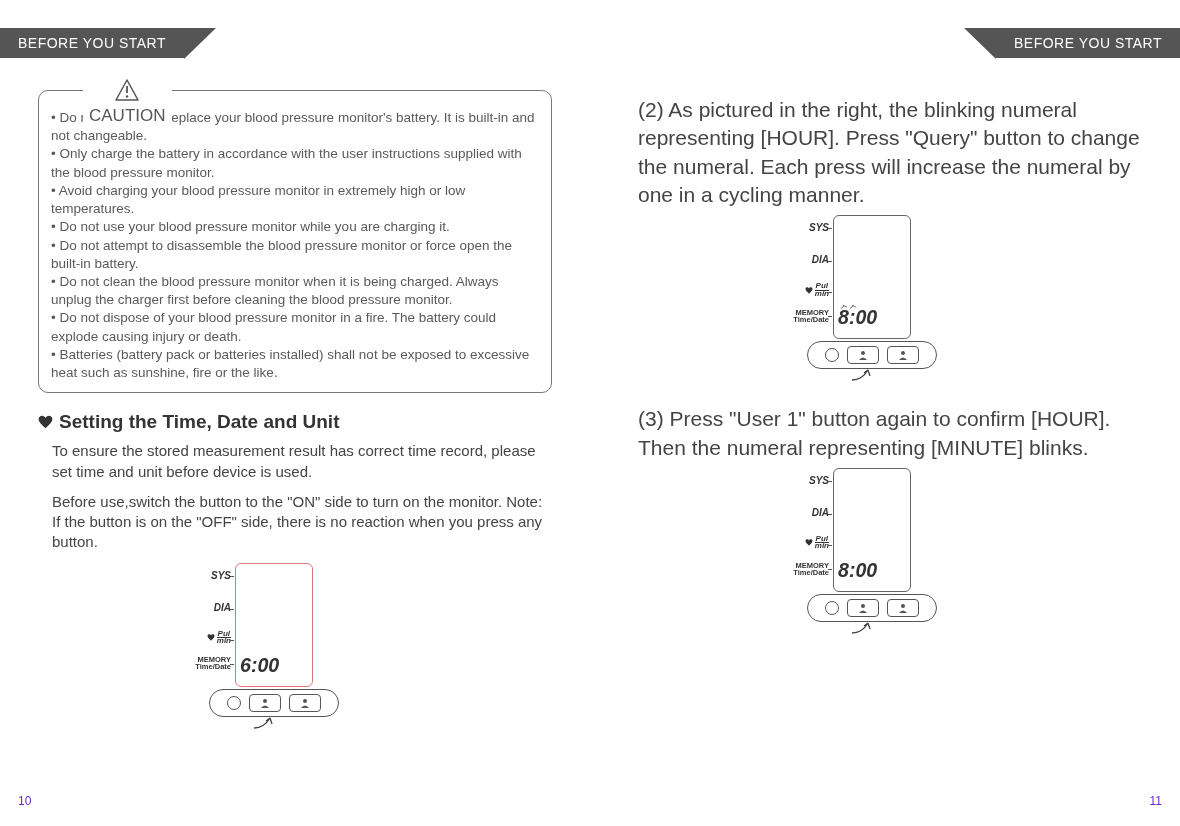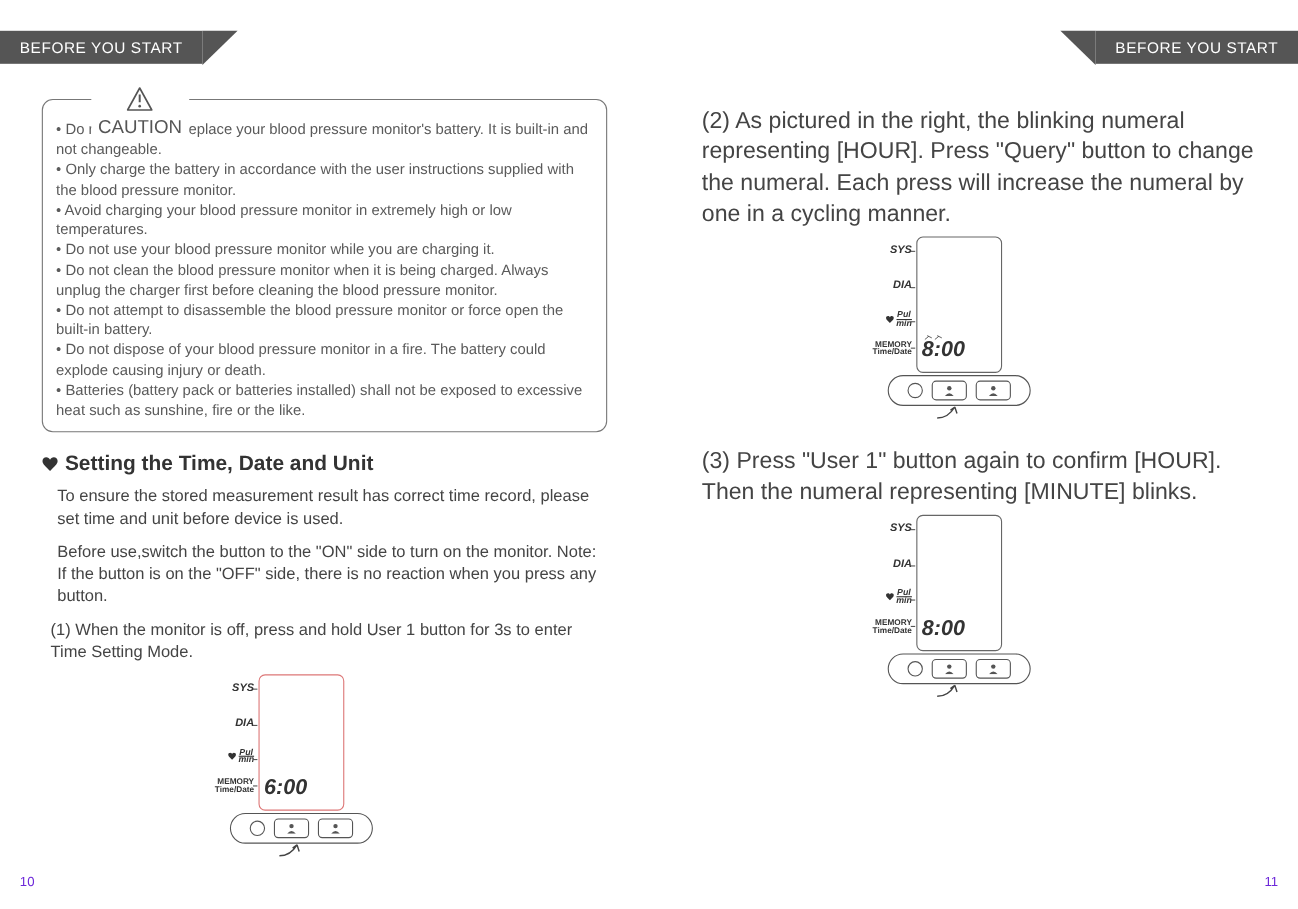--- a/index.html
+++ b/index.html
@@ -196,35 +196,34 @@
           <path d="M12 1 L23 21 L1 21 Z" fill="none" stroke="#555" stroke-width="1.5" stroke-linejoin="round"></path>
           <line x1="12" y1="7" x2="12" y2="14" stroke="#555" stroke-width="1.8"></line>
           <circle cx="12" cy="17.5" r="1.2" fill="#555"></circle>
         </svg>
         <span>CAUTION</span>
       </div>
       <p>• Do not attempt to replace your blood pressure monitor's battery. It is built-in and not changeable.</p>
       <p>• Only charge the battery in accordance with the user instructions supplied with the blood pressure monitor.</p>
       <p>• Avoid charging your blood pressure monitor in extremely high or low temperatures.</p>
       <p>• Do not use your blood pressure monitor while you are charging it.</p>
+      <p>• Do not attempt to disassemble the blood pressure monitor or force open the built-in battery.</p>
       <p>• Do not clean the blood pressure monitor when it is being charged. Always unplug the charger first before cleaning the blood pressure monitor.</p>
-      <p>• Do not attempt to disassemble the blood pressure monitor or force open the built-in battery.</p>
       <p>• Do not dispose of your blood pressure monitor in a fire. The battery could explode causing injury or death.</p>
       <p>• Batteries (battery pack or batteries installed) shall not be exposed to excessive heat such as sunshine, fire or the like.</p>
     </div>
 
     <div class="section-title">
       <svg width="15" height="14" viewBox="0 0 24 22">
           <path d="M12 21 C6 15 1 11 1 6.5 C1 3 3.5 1 6.5 1 C9 1 11 2.5 12 4.5 C13 2.5 15 1 17.5 1 C20.5 1 23 3 23 6.5 C23 11 18 15 12 21 Z" fill="#333"></path>
         </svg>
       <span>Setting the Time, Date and Unit</span>
     </div>
     <p class="body-text">To ensure the stored measurement result has correct time record, please set time and unit before device is used.</p>
     <p class="body-text">Before use,switch the button to the "ON" side to turn on the monitor. Note: If the button is on the "OFF" side, there is no reaction when you press any button.</p>
-    <p class="body-text nomargin">(1) When the monitor is off, press and hold User 1 button for 3s to enter Time Setting Mode.</p>
 
     <div class="device-fig">
       <div class="device">
         <div class="device-labels">
           <div class="lbl-sys">SYS</div>
           <div class="lbl-dia">DIA</div>
           <div class="lbl-pul">
             <svg width="8" height="7" viewBox="0 0 24 22">
                 <path d="M12 21 C6 15 1 11 1 6.5 C1 3 3.5 1 6.5 1 C9 1 11 2.5 12 4.5 C13 2.5 15 1 17.5 1 C20.5 1 23 3 23 6.5 C23 11 18 15 12 21 Z" fill="#333"></path>
               </svg>

